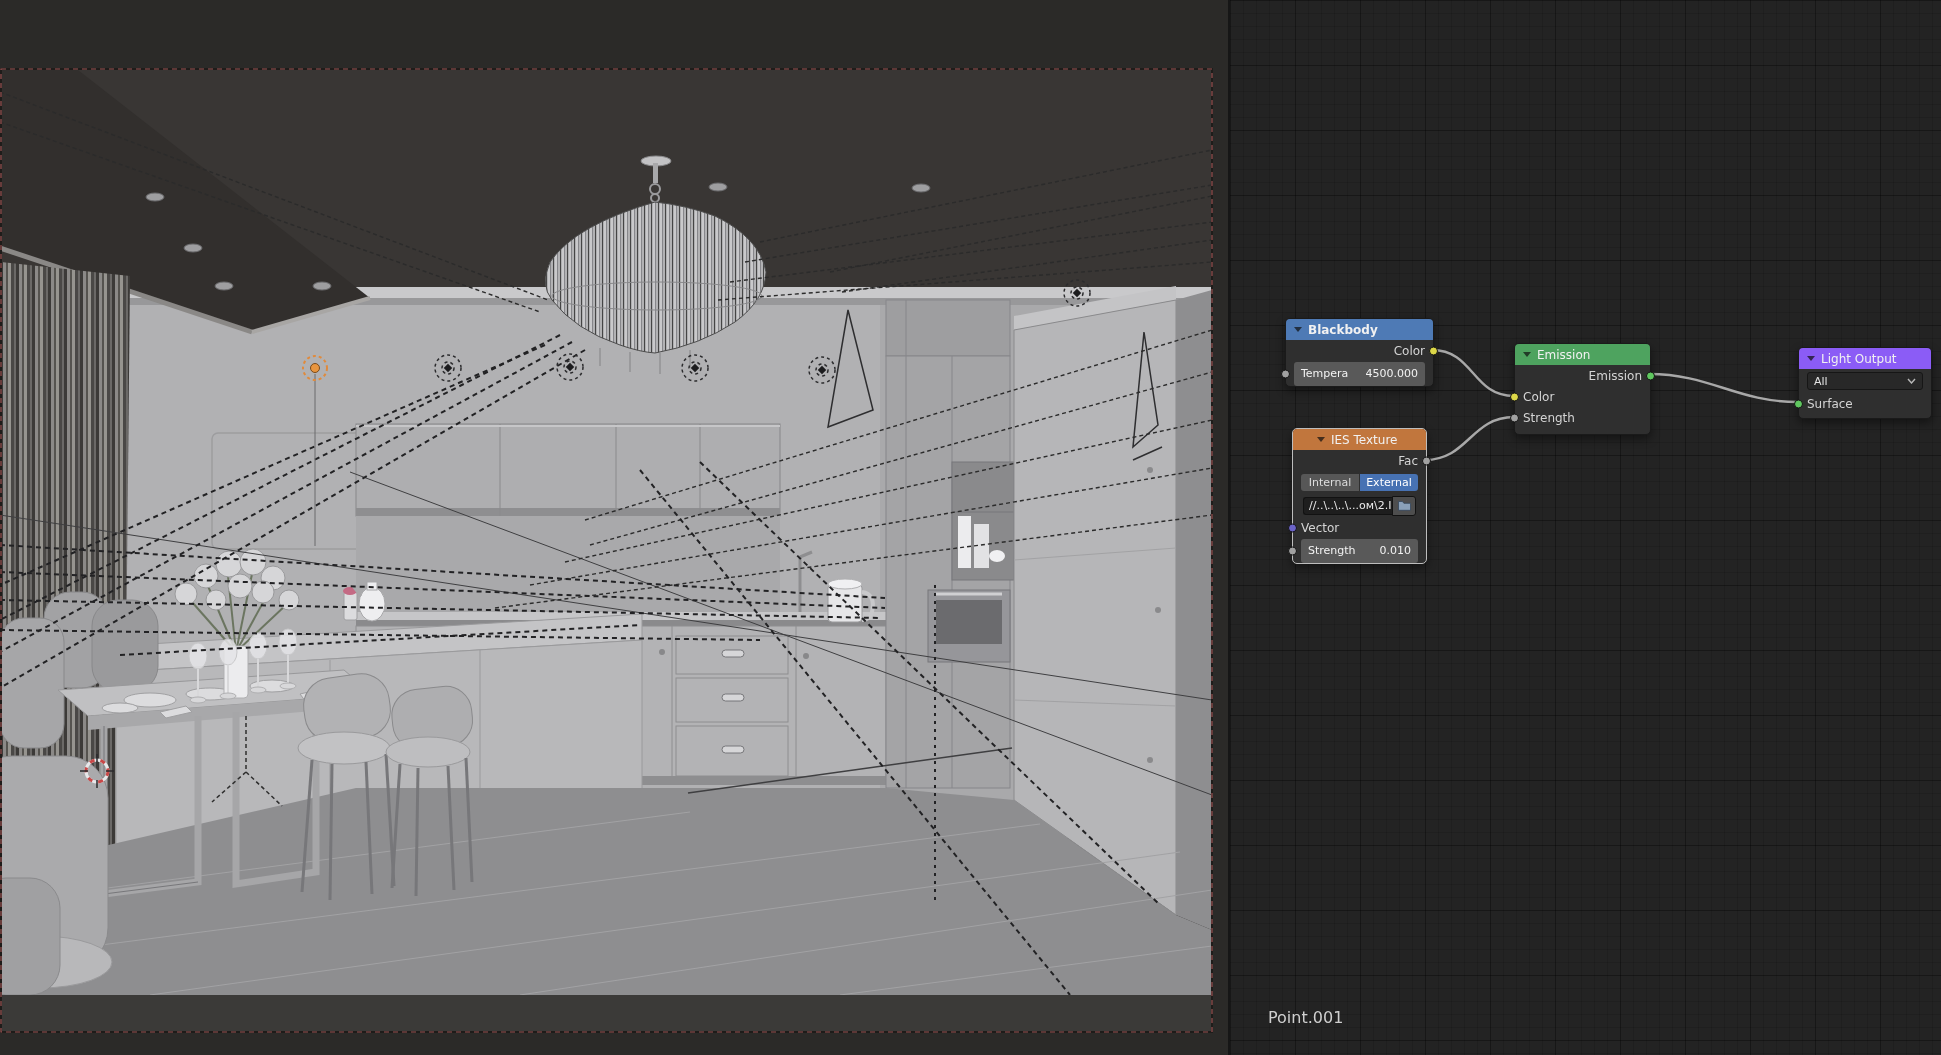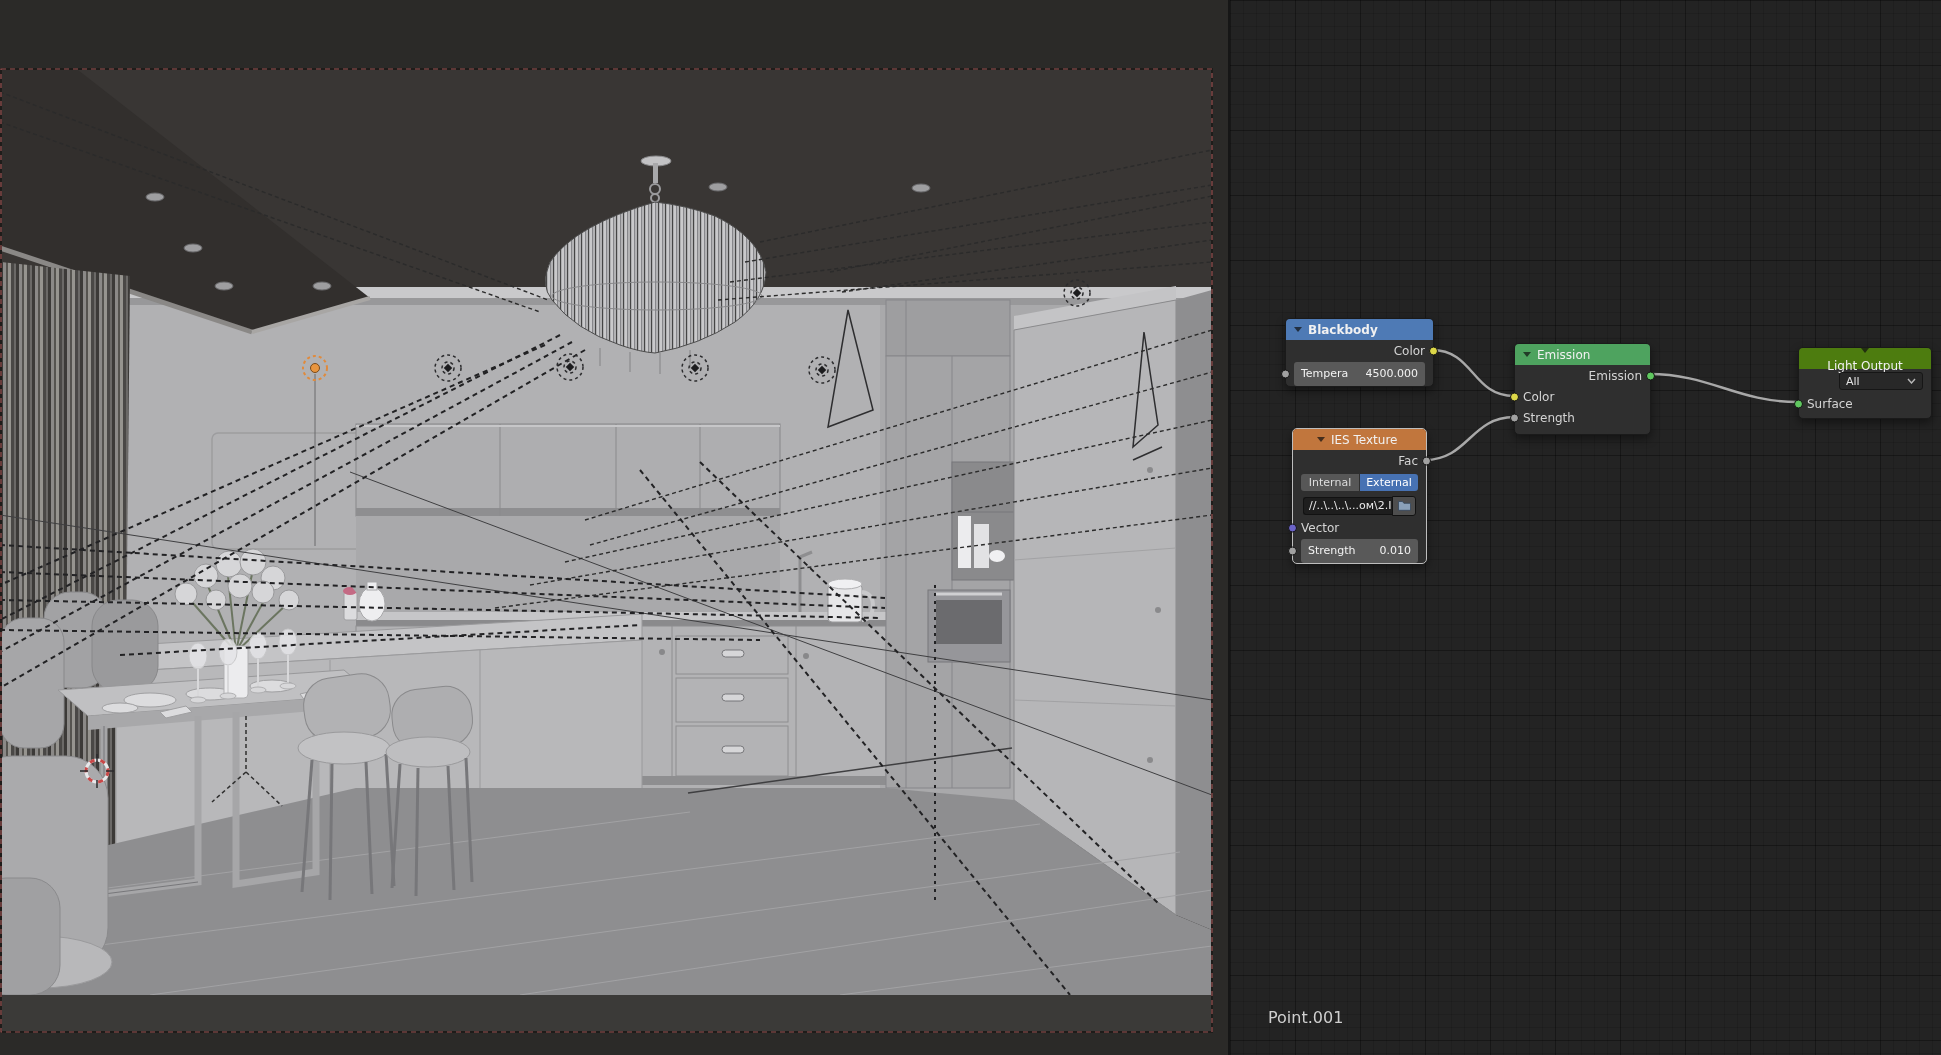--- a/index.html
+++ b/index.html
@@ -483,25 +483,25 @@
         <span class="socket in" style="background-color: rgb(220, 215, 72);"></span>
         <span>Color</span>
       </div>
       <div class="nrow">
         <span class="socket in" style="background-color: rgb(161, 161, 161);"></span>
         <span>Strength</span>
       </div>
     </div>
 
     <div class="node" style="left:568px;top:347px;width:132px;padding-bottom:4px;">
-      <div class="node-header" style="background-color: #4d7c0f; flex-direction: column;">
+      <div class="node-header" style="background-color: #8b5cf6;">
         <span class="tri"></span>
         <span>Light Output</span>
       </div>
-      <div class="nrow" style="height:24px;margin-left:32px;">
+      <div class="nrow" style="height:24px;">
         <div class="dropdown">
           <span>All</span>
           <svg width="9" height="6" viewBox="0 0 9 6">
             <path d="M1,1 L4.5,5 L8,1" stroke="#b8b8b8" stroke-width="1.4" fill="none"></path>
           </svg>
         </div>
       </div>
       <div class="nrow">
         <span class="socket in" style="background-color: rgb(95, 199, 95);"></span>
         <span>Surface</span>

